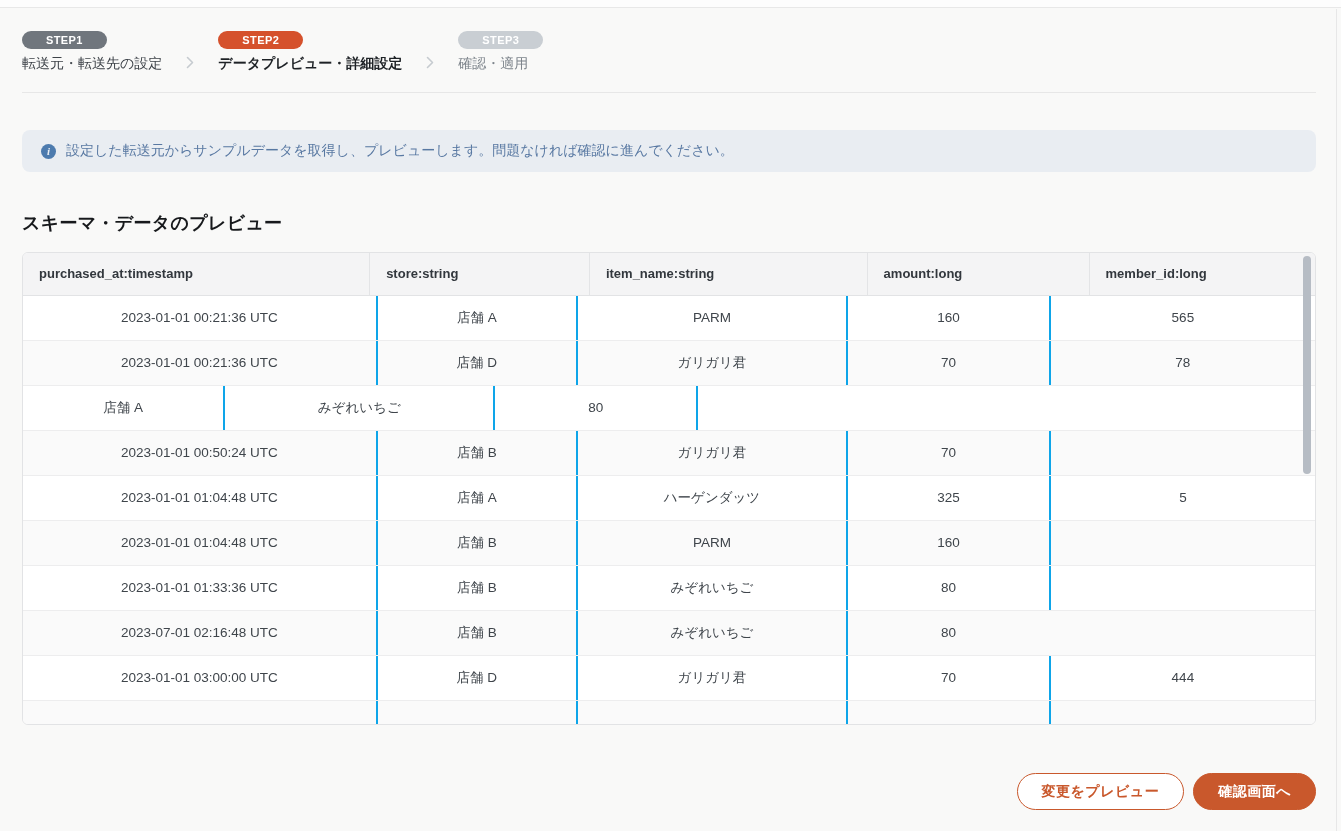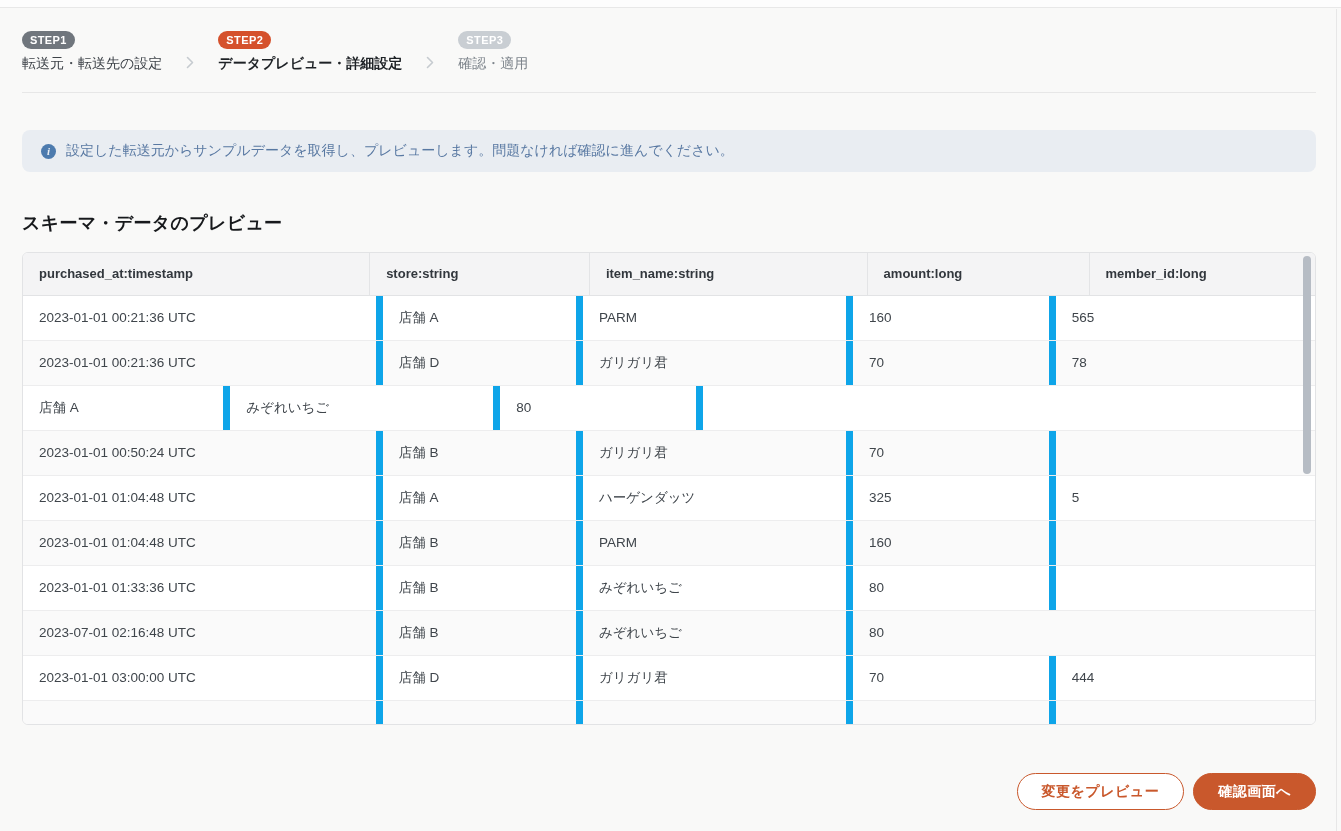--- a/index.html
+++ b/index.html
@@ -12,21 +12,21 @@
   }
   .page { position:relative; width:1341px; height:831px; background:#f9f9f8; }
   .top-edge { height:8px; background:#fdfdfd; border-bottom:1px solid #e8e8e8; }
   .right-edge { position:absolute; top:9px; right:4px; bottom:0; width:1px; background:#e7e7e7; }
   .content { padding:0 25px 0 22px; width:1341px; }
 
   
   .steps { display:flex; align-items:flex-start; padding-top:23px; }
   .step { display:flex; flex-direction:column; align-items:flex-start; }
   .step-badge {
-    display:inline-block; height:18px; line-height:18px; padding:0 8px;
+    display:inline-block; height:18px; line-height:18px; padding:0 24px;
     border-radius:9px; color:#fff; font-size:11px; font-weight:bold;
     letter-spacing:.4px;
   }
   .step-label { margin-top:6px; font-size:14px; line-height:16px; }
   .step-done  .step-badge { background:#70767d; }
   .step-done  .step-label { color:#3d4248; }
   .step-active .step-badge { background:#d5512c; }
   .step-active .step-label { color:#1e2226; font-weight:bold; }
   .step-upcoming .step-badge { background:#c9ced3; }
   .step-upcoming .step-label { color:#7d848b; }
@@ -62,28 +62,28 @@
   .thead {
     display:flex; flex:none; height:43px; background:#f4f4f5;
     border-bottom:1px solid #e2e3e5;
     gap:48px;
   }
   .thcell {
     font-size:13px; font-weight:bold; color:#32373d; line-height:42px;
     padding:0 16px; white-space:nowrap; overflow:hidden;
   }
   .thcell + .thcell { border-left:1px solid #e3e4e6; }
-  .tbody { flex:1; display:flex; flex-direction:column; }
+  .tbody { flex:1; display:flex; flex-direction:column;text-align:center; }
   .trow { display:flex; flex:none; height:45px; background:#fff; border-bottom:1px solid #ededee; }
   .trow:nth-child(even) { background:#fafafa; }
   .tcell {
     font-size:13.5px; color:#3f454b; line-height:44px;
     padding:0 16px; white-space:nowrap; overflow:hidden;
   }
-  .tcell + .tcell { border-left:7px solid #0ea5e9; }
+  .tcell + .tcell { border-left:2px solid #0ea5e9; }
   .trow.partial { flex:1; border-bottom:none; background:#fafafa; }
   .c1 { width:27.3%; } .c2 { width:15.5%; } .c3 { width:20.9%; } .c4 { width:15.7%; } .c5 { width:20.6%; }
 
   .scroll-thumb {
     position:absolute; top:3px; right:4px; width:8px; height:218px;
     background:#b6bcc4; border-radius:4px;
   }
 
   
   .footer { width:1294px; margin-top:48px; display:flex; justify-content:flex-end; gap:9px; }

